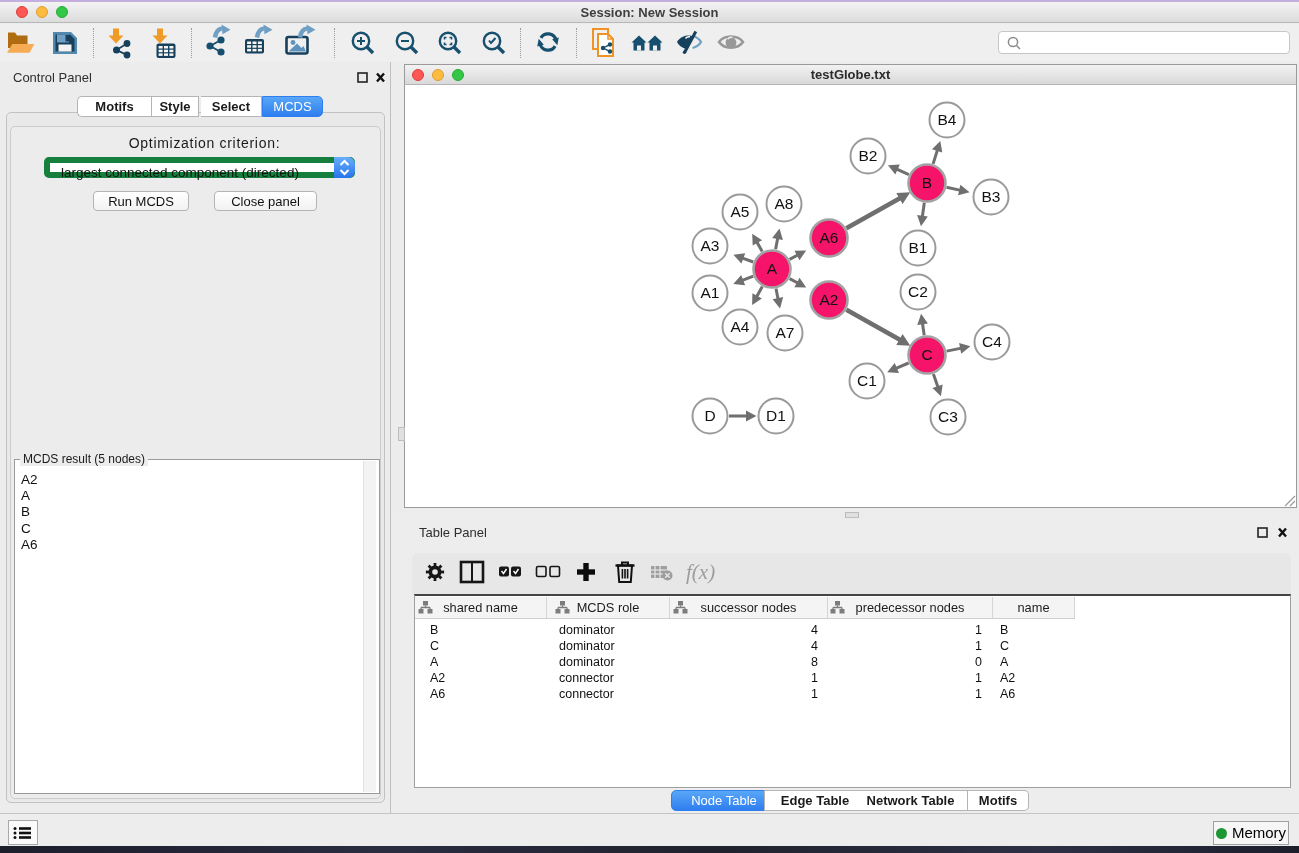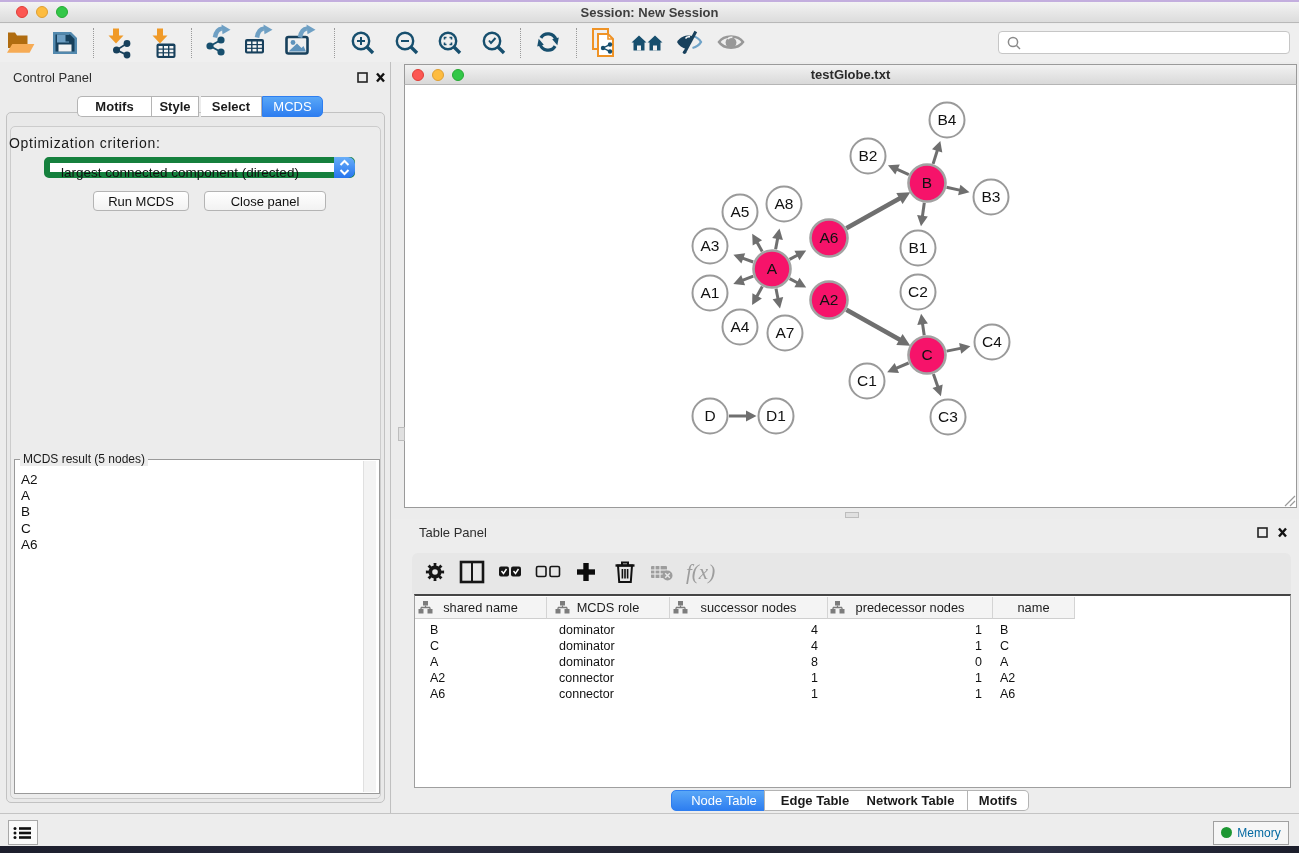--- a/index.html
+++ b/index.html
@@ -10,21 +10,21 @@
 #toolbar{left:0;top:24px;width:1299px;height:38px;background:#efefef}
 .sep{position:absolute;top:28px;height:30px;width:0;border-left:1px dotted #9a9a9a}
 #search{left:998px;top:31px;width:292px;height:23px;background:#fff;border:1px solid #c6c6c6;border-radius:4px}
 
 #cp{left:0;top:62px;width:391px;height:753px;background:#ececec;border-right:1px solid #c0c0c0}
 #cptitle{left:13px;top:70px;font-size:13px;color:#2e2e2e}
 .tab{position:absolute;top:96px;height:21px;background:#fff;border:1px solid #b4b4b4;font-size:13px;font-weight:bold;text-align:center;line-height:20px;color:#1a1a1a}
 .tabsel{background:linear-gradient(#59a7f7,#2e7ef0);color:#fff;border-color:#2e7ef0;font-weight:normal}
 #cpbox{left:6px;top:112px;width:379px;height:691px;background:#e9e9e9;border:1px solid #c2c2c2;border-radius:5px}
 #cpbox2{left:10px;top:126px;width:371px;height:673px;background:#ececec;border:1px solid #cccccc;border-radius:5px}
-#optlabel{left:9px;top:135px;width:391px;text-align:left;font-size:14px;letter-spacing:0.7px;color:#1a1a1a}
+#optlabel{left:9px;top:135px;width:391px;text-align:center;font-size:14px;letter-spacing:0.7px;color:#1a1a1a}
 #combo{left:44px;top:157px;width:311px;height:21px;background:#fff;border:6px solid #15803d;border-radius:5px;font-size:13.5px;line-height:20px;padding-left:11px;color:#111}
 .btn{position:absolute;height:20px;background:linear-gradient(#ffffff,#f2f2f2);border:1px solid #b4b4b4;border-radius:4px;font-size:13px;text-align:center;color:#111;line-height:19px}
 #mcdsbox{left:14px;top:459px;width:366px;height:335px;background:#fff;border:1px solid #9a9a9a}
 #mcdslabel{left:20px;top:452px;background:#ececec;padding:0 3px;font-size:12px;color:#1a1a1a}
 #mcdslist{left:21px;top:472px;font-size:13.5px;color:#111;line-height:16.2px}
 #mcdssb{left:363px;top:461px;width:13px;height:331px;background:#f3f3f3;border-left:1px solid #e0e0e0}
 
 #nw{left:404px;top:64px;width:893px;height:444px;background:#fff;border:1px solid #9a9a9a}
 #nwtitle{left:404px;top:64px;width:893px;height:21px;background:linear-gradient(#f2f2f2,#d9d9d9);border:1px solid #9a9a9a;border-bottom:1px solid #b5b5b5}
 
@@ -32,21 +32,21 @@
 #tptitle{left:419px;top:525px;font-size:13px;color:#2e2e2e}
 #tptools{left:412px;top:553px;width:879px;height:41px;background:#e7e7e7;border-radius:6px 6px 0 0}
 #tbl{left:414px;top:594px;width:877px;height:194px;background:#fff;border:1px solid #9f9f9f;border-top:2px solid #454545}
 .th{position:absolute;top:597px;height:22px;background:#f4f4f4;border-right:1px solid #d4d4d4;border-bottom:1px solid #cfcfcf;font-size:12.8px;color:#1c1c1c;text-align:center;line-height:21px}
 .td{position:absolute;font-size:12.5px;color:#111;height:16px;line-height:16px}
 
 .btab{position:absolute;top:790px;height:21px;background:#fff;border:1px solid #b4b4b4;font-size:13px;font-weight:bold;text-align:center;line-height:20px;color:#1a1a1a}
 #statusbar{left:0;top:813px;width:1299px;height:33px;background:#ededed;border-top:1px solid #c4c4c4}
 #darkstrip{left:0;top:846px;width:1299px;height:7px;background:linear-gradient(90deg,#1c1e2c,#2a2c40 30%,#20222e 55%,#2d3044 80%,#1c1e2c)}
 #listbtn{left:8px;top:820px;width:30px;height:25px;background:#fafafa;border:1px solid #a8a8a8}
-#membtn{left:1213px;top:821px;width:76px;height:24px;background:#f6f6f6;border:1px solid #a0a0a0;font-size:12px;color:#0369a1;line-height:22px;text-align:center}
+#membtn{left:1213px;top:821px;width:76px;height:24px;background:#f6f6f6;border:1px solid #a0a0a0;font-size:15px;color:#000000;line-height:22px;text-align:center}
 </style></head><body>
 <div class="abs" id="topstrip"></div>
 <div class="abs" id="titlebar">
  <div class="tl" style="left:16px;background:#fc5753;border:0.5px solid #df3e38"></div>
  <div class="tl" style="left:36px;background:#fdbc40;border:0.5px solid #de9f34"></div>
  <div class="tl" style="left:56px;background:#33c748;border:0.5px solid #27aa35"></div>
  <div id="title">Session: New Session</div>
 </div>
 <div class="abs" id="toolbar"></div>
 <div class="abs sep" style="left:93px"></div>
@@ -223,21 +223,21 @@
  <defs>
       <linearGradient id="gb" x1="0" y1="0" x2="0" y2="1">
         <stop offset="0" stop-color="#69aef8"></stop>
         <stop offset="1" stop-color="#2674ee"></stop>
       </linearGradient>
     </defs>
  <path d="M6.5,8 L10.5,4 L14.5,8" fill="none" stroke="#fff" stroke-width="2"></path>
  <path d="M6.5,13 L10.5,17 L14.5,13" fill="none" stroke="#fff" stroke-width="2"></path>
 </svg>
 <div class="abs btn" style="left:93px;top:191px;width:96px">Run MCDS</div>
-<div class="abs btn" style="left:204px;top:191px;width:122px">Close panel</div>
+<div class="abs btn" style="left:214px;top:191px;width:103px">Close panel</div>
 <div class="abs" id="mcdsbox"></div>
 <div class="abs" id="mcdssb"></div>
 <div class="abs" id="mcdslabel">MCDS result (5 nodes)</div>
 <div class="abs" id="mcdslist">A2<br>A<br>B<br>C<br>A6</div>
 
 <div class="abs" id="nw"></div>
 <svg class="abs" style="left:404px;top:64px" width="8" height="8">
     <path d="M0,0 L8,0 L0,8 Z" fill="#6f8fc8" opacity="0.85"></path>
   </svg>
 <div class="abs" id="nwtitle"></div>

